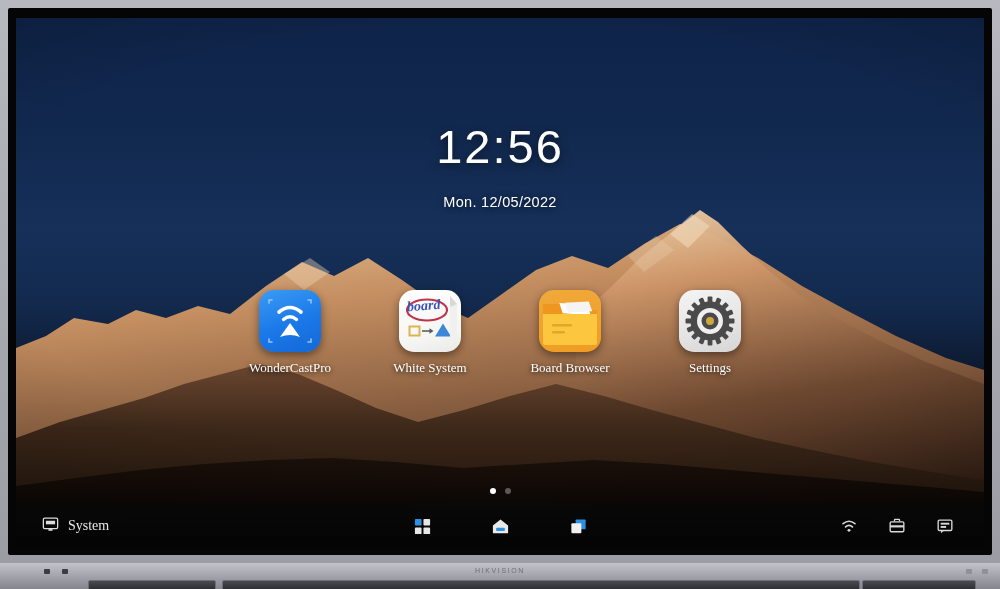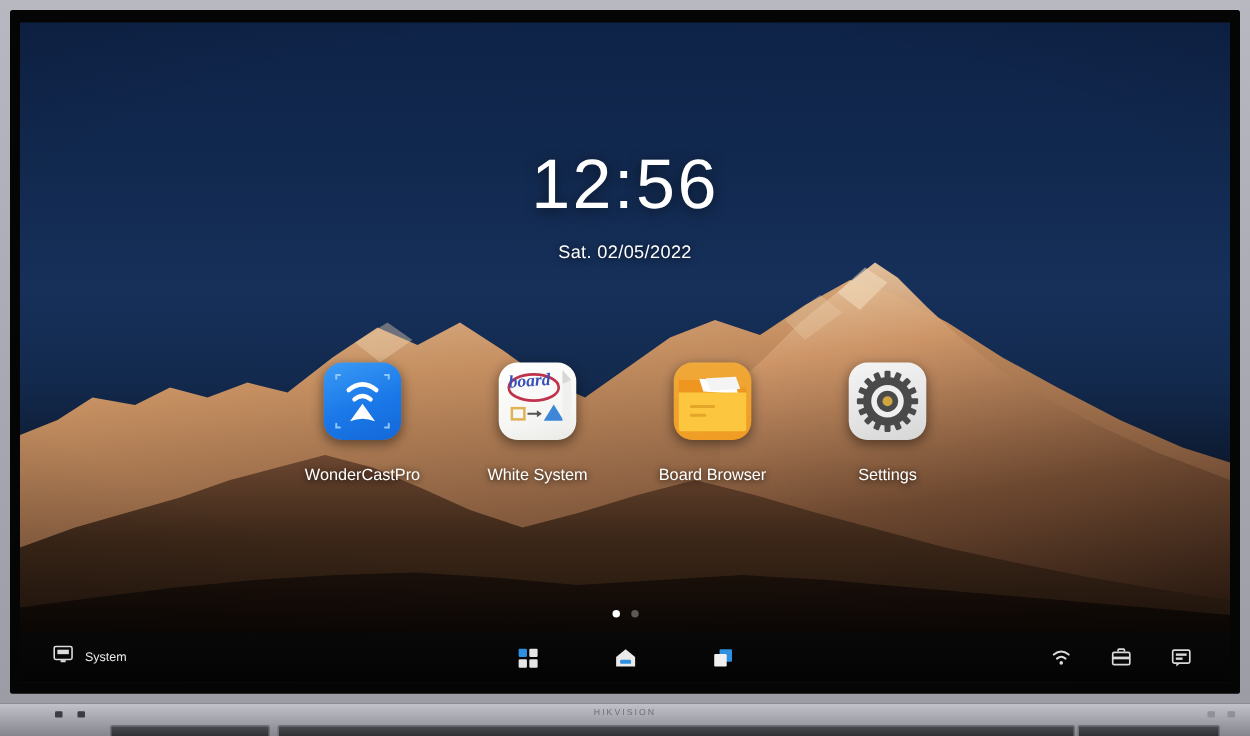--- a/index.html
+++ b/index.html
@@ -89,21 +89,21 @@
   
   #clock-block {
     position: absolute;
     left: 0;
     top: 92px;
     width: 100%;
     text-align: center;
     color: #ffffff;
   }
   #clock-time {
-    font-size: 56px;
+    font-size: 47px;
     line-height: 74px;
     font-weight: 300;
     letter-spacing: 2px;
     text-shadow: 0 2px 10px rgba(0,0,0,0.55);
     font-family: "Liberation Sans", sans-serif;
   }
   #clock-date {
     margin-top: 10px;
     font-size: 14.5px;
     font-weight: 400;
@@ -129,25 +129,26 @@
   .app-icon {
     width: 62px;
     height: 62px;
     margin: 0 auto;
     border-radius: 15px;
     position: relative;
     overflow: hidden;
     box-shadow: 0 3px 9px rgba(0,0,0,0.45);
   }
   .app-label {
-    margin-top: 20px;
+    margin-top: 8px;
     color: #fff;
     font-size: 13px;
     text-shadow: 0 1px 5px rgba(0,0,0,0.85);
     white-space: nowrap;
+    font-family: Liberation Serif, serif;
   }
 
   
   .ic-cast {
     background: linear-gradient(160deg, #3a9bf5 0%, #1a78e8 55%, #1468d8 100%);
   }
 
   
   .ic-board {
     background: linear-gradient(165deg, #ffffff 0%, #f5f5f3 70%, #e9e9e6 100%);
@@ -205,21 +206,22 @@
   .tb-left {
     position: absolute;
     left: 26px;
     display: flex;
     align-items: center;
     gap: 9px;
     cursor: pointer;
   }
   .tb-left-label {
     color: #e9e9e9;
-    font-size: 10px;
+    font-size: 14px;
+    font-family: Liberation Serif, serif;
   }
   .tb-center {
     position: absolute;
     left: 0; right: 0;
     display: flex;
     justify-content: center;
     gap: 56px;
   }
   .tb-right {
     position: absolute;
@@ -333,21 +335,21 @@
 
         <path d="M654,216 L676,196 L694,208 L672,230 Z" fill="#f2dcc0" opacity="0.55"></path>
         <path d="M268,256 L294,240 L314,254 L288,272 Z" fill="#f0d6b6" opacity="0.4"></path>
         <path d="M612,238 L640,218 L658,232 L628,254 Z" fill="#e8cba9" opacity="0.35"></path>
       </svg>
     </div>
     <div class="vignette"></div>
 
     <div id="clock-block">
       <div id="clock-time">12:56</div>
-      <div id="clock-date">Sat. 02/05/2022</div>
+      <div id="clock-date">Mon. 12/05/2022</div>
     </div>
 
     <div id="app-row">
 
       <div class="app">
         <div class="app-icon ic-cast">
           <svg viewBox="0 0 62 62" width="62" height="62">
             <path d="M20 22 Q31 13 42 22" stroke="#fff" stroke-width="3.6" fill="none" stroke-linecap="round"></path>
             <path d="M24.5 29.5 Q31 24 37.5 29.5" stroke="#fff" stroke-width="3.4" fill="none" stroke-linecap="round"></path>
             <path d="M31 33 L41 47 Q31 43 21 47 Z" fill="#ffffff"></path>

